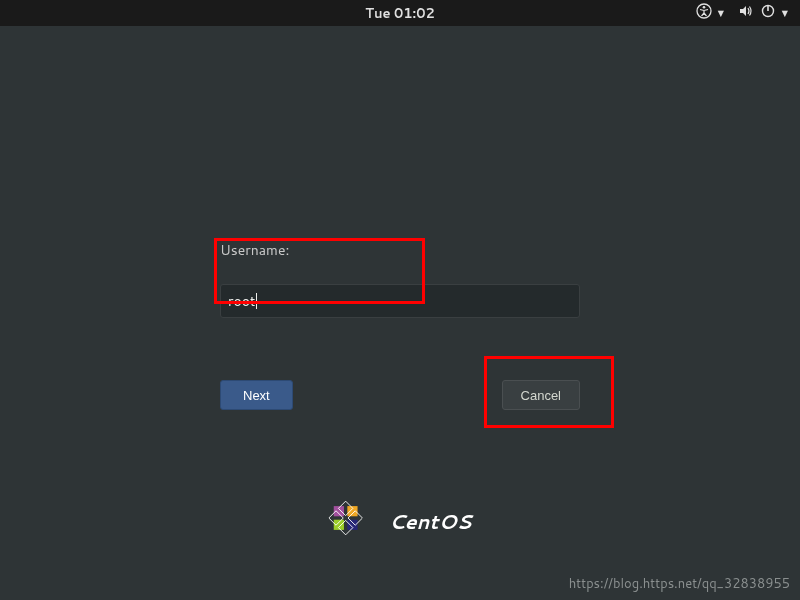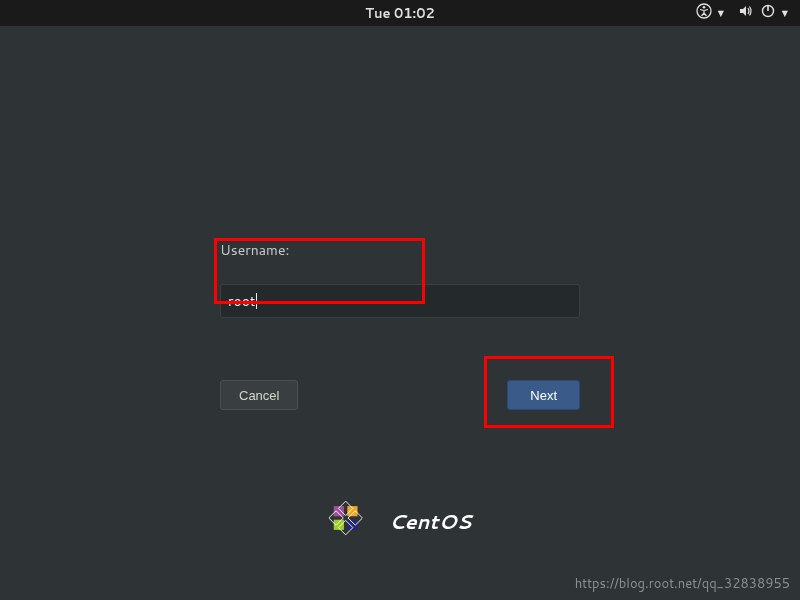--- a/index.html
+++ b/index.html
@@ -207,22 +207,22 @@
   <div class="input-wrap">
     <input class="username-input" type="text" style="color: transparent; caret-color: transparent;" value="root">
     <div class="input-display">
       <span>root</span>
         <span class="text-cursor"></span>
     </div>
   </div>
 </div>
 
 <div class="button-row">
+  <button class="btn btn-next">Next</button>
   <button class="btn btn-cancel">Cancel</button>
-  <button class="btn btn-next">Next</button>
 </div>
 
 <div class="branding">
   <span class="icon-svg">
     <svg width="34" height="34" viewBox="0 0 40 40">
       <g transform="translate(20,20)">
         <rect x="-14" y="-14" width="12" height="12" fill="#a14f9d" transform="rotate(0)"></rect>
         <rect x="2" y="-14" width="12" height="12" fill="#efa724"></rect>
         <rect x="-14" y="2" width="12" height="12" fill="#9ccd2a"></rect>
         <rect x="2" y="2" width="12" height="12" fill="#262577"></rect>
@@ -231,16 +231,16 @@
           <rect x="2" y="-14" width="12" height="12" fill="none" stroke="#ffffff" stroke-width="1"></rect>
           <rect x="-14" y="2" width="12" height="12" fill="none" stroke="#ffffff" stroke-width="1"></rect>
           <rect x="2" y="2" width="12" height="12" fill="none" stroke="#ffffff" stroke-width="1"></rect>
         </g>
       </g>
     </svg>
   </span>
   <span class="brand-text">CentOS</span>
 </div>
 
-<div class="watermark">https://blog.root.net/qq_32838955</div>
+<div class="watermark">https://blog.https.net/qq_32838955</div>
 
 <div class="highlight-box hl-username"></div>
 <div class="highlight-box hl-next"></div>
 
 </body></html>

